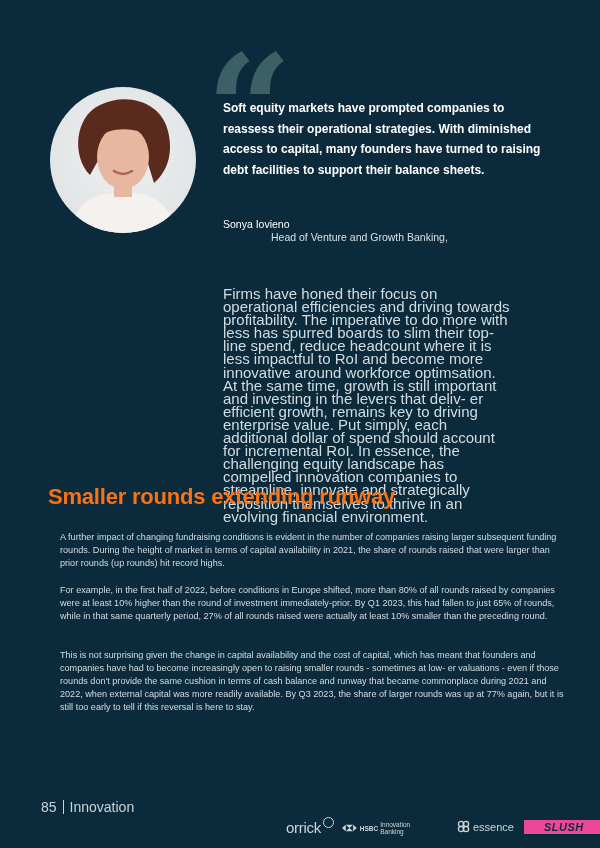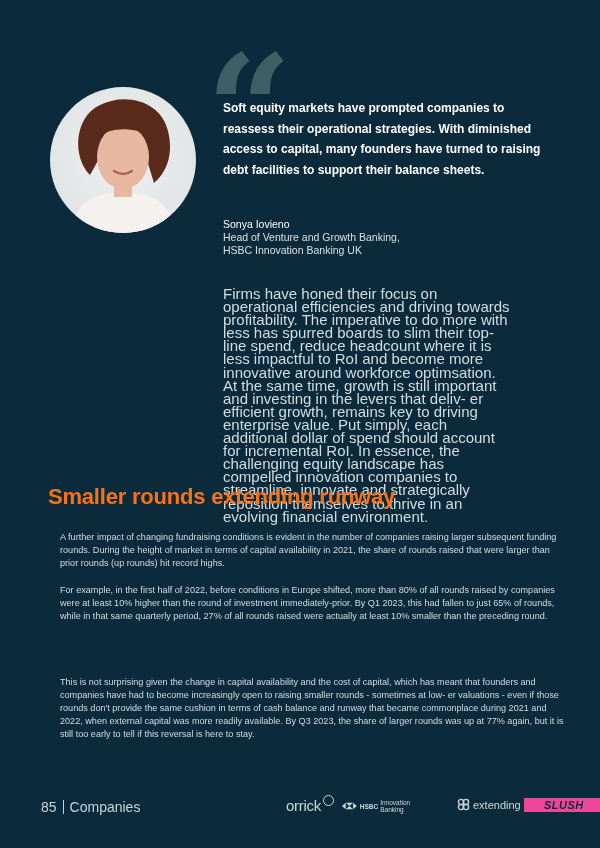--- a/index.html
+++ b/index.html
@@ -20,41 +20,41 @@
     font-family:"DejaVu Serif", serif; font-weight:bold;
     font-size:150px; line-height:1; color:#3d5f66;
     letter-spacing:-14px;
   }
   .quote-text {
     position:absolute; left:223px; top:98px; width:330px;
     font-size:12px; line-height:20.5px; font-weight:bold; color:#ffffff;
   }
   .author { position:absolute; left:223px; top:218px; width:300px; font-size:10.5px; line-height:13px; }
   .author-name { font-weight:normal; color:#ffffff; }
-  .author-role { color:#d7e1e4; }
+  .author-role { color:#d7e1e4;margin-left:48px; }
   .side-body {
     position:absolute; left:223px; top:287px; width:290px;
     font-size:15px; line-height:13.1px; color:#d3dde0;
   }
   .heading {
     position:absolute; left:48px; top:484px; margin:0;
     font-size:22px; font-weight:bold; color:#f97316; letter-spacing:-0.2px;
   }
   .para {
     position:absolute; left:48px; width:510px;
     font-size:9.1px; line-height:13.1px; color:#d3dde0; margin:12px;
   }
-  .p1 { top:519px; } .p2 { top:572px; } .p3 { top:664px; }
+  .p1 { top:519px; } .p2 { top:572px; } .p3 { top:637px; }
   .footer-left {
     position:absolute; left:41px; top:799px;
     font-size:14px; color:#c7d6da; display:flex; align-items:center;
   }
   .footer-left .sep { display:inline-block; width:1px; height:14px; background:#c7d6da; margin:0 6px; }
   .logos { position:absolute; top:787px; left:284px; height:34px; }
-  .logo { position:absolute; color:#c9d9db; }
+  .logo { position:absolute; color:#c9d9db;margin-top:22px; }
   .orrick { left:2px; top:10px; font-size:15px; letter-spacing:-0.3px; }
   .orrick-ring { position:absolute; left:37px; top:-2px; width:9px; height:9px; border:1.5px solid #c9d9db; border-radius:50%; }
   .hsbc { left:58px; top:12px; display:flex; align-items:center; font-size:6.5px; }
   .hsbc-mark { width:22px; height:10px; position:relative; margin-right:3px; }
   .hsbc b { font-weight:bold; margin-right:2px; }
   .affinity { left:173px; top:11px; display:flex; align-items:center; font-size:11px; }
   .slush {
     left:240px; top:11px; background:#ec4899; color:#0b2a3b;
     font-weight:bold; font-style:italic; font-size:11px; padding:1px 20px; letter-spacing:0.5px;
   }
@@ -73,35 +73,34 @@
   </svg>
 </div>
 
 <div class="quote-mark">“</div>
 
 <div class="quote-text">Soft equity markets have prompted companies to reassess their operational strategies. With diminished access to capital, many founders have turned to raising debt facilities to support their balance sheets.</div>
 
 <div class="author">
   <div class="author-name">Sonya Iovieno</div>
   <div class="author-role">Head of Venture and Growth Banking,</div>
-  <div class="author-role">HSBC Innovation Banking UK</div>
 </div>
 
 <div class="side-body">Firms have honed their focus on operational efficiencies and driving towards profitability. The imperative to do more with less has spurred boards to slim their top-line spend, reduce headcount where it is less impactful to RoI and become more innovative around workforce optimsation. At the same time, growth is still important and investing in the levers that deliv- er efficient growth, remains key to driving enterprise value. Put simply, each additional dollar of spend should account for incremental RoI. In essence, the challenging equity landscape has compelled innovation companies to streamline, innovate and strategically reposition themselves to thrive in an evolving financial environment.</div>
 
 <h2 class="heading">Smaller rounds extending runway</h2>
 
 <p class="para p1">A further impact of changing fundraising conditions is evident in the number of companies raising larger subsequent funding rounds. During the height of market in terms of capital availability in 2021, the share of rounds raised that were larger than prior rounds (up rounds) hit record highs.</p>
 <p class="para p2">For example, in the first half of 2022, before conditions in Europe shifted, more than 80% of all rounds raised by companies were at least 10% higher than the round of investment immediately-prior. By Q1 2023, this had fallen to just 65% of rounds, while in that same quarterly period, 27% of all rounds raised were actually at least 10% smaller than the preceding round.</p>
 <p class="para p3">This is not surprising given the change in capital availability and the cost of capital, which has meant that founders and companies have had to become increasingly open to raising smaller rounds - sometimes at low- er valuations - even if those rounds don't provide the same cushion in terms of cash balance and runway that became commonplace during 2021 and 2022, when external capital was more readily available. By Q3 2023, the share of larger rounds was up at 77% again, but it is still too early to tell if this reversal is here to stay.</p>
 
 <div class="footer-left">
   <span>85</span>
   <span class="sep"></span>
-  <span>Companies</span>
+  <span>Innovation</span>
 </div>
 
 <div class="logos">
   <div class="logo orrick">
     <span>orrick</span>
     <span class="orrick-ring"></span>
   </div>
   <div class="logo hsbc">
     <svg class="hsbc-mark" viewBox="0 0 22 10">
       <polygon points="0,5 5.5,0 5.5,10" fill="#c9d9db"></polygon>
@@ -112,16 +111,16 @@
     <b>HSBC</b>
     <span>Innovation Banking</span>
   </div>
   <div class="logo affinity">
     <svg width="13" height="13" viewBox="0 0 13 13" style="margin-right:3px">
       <circle cx="4" cy="4" r="2.6" fill="none" stroke="#c9d9db" stroke-width="1.4"></circle>
       <circle cx="9" cy="4" r="2.6" fill="none" stroke="#c9d9db" stroke-width="1.4"></circle>
       <circle cx="4" cy="9" r="2.6" fill="none" stroke="#c9d9db" stroke-width="1.4"></circle>
       <circle cx="9" cy="9" r="2.6" fill="none" stroke="#c9d9db" stroke-width="1.4"></circle>
     </svg>
-    <span>extending</span>
+    <span>essence</span>
   </div>
   <div class="logo slush">SLUSH</div>
 </div>
 
 </body></html>

